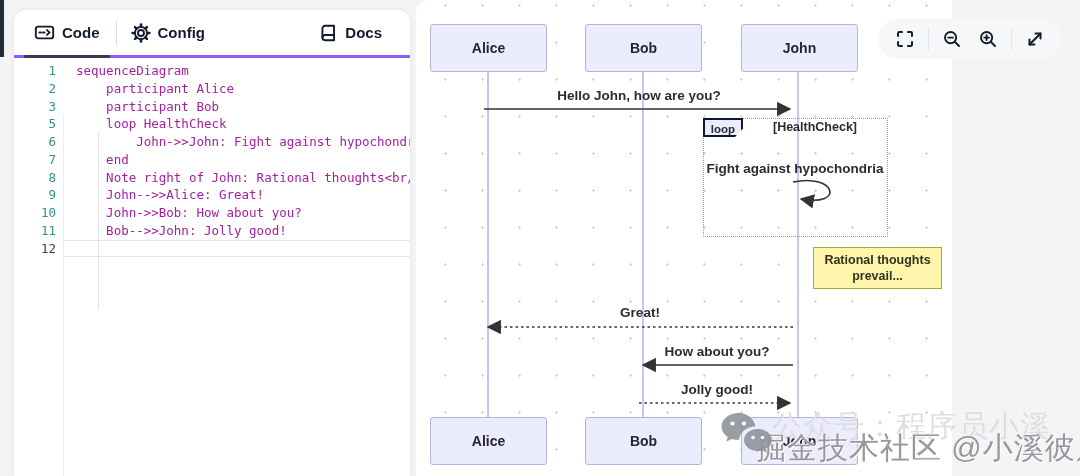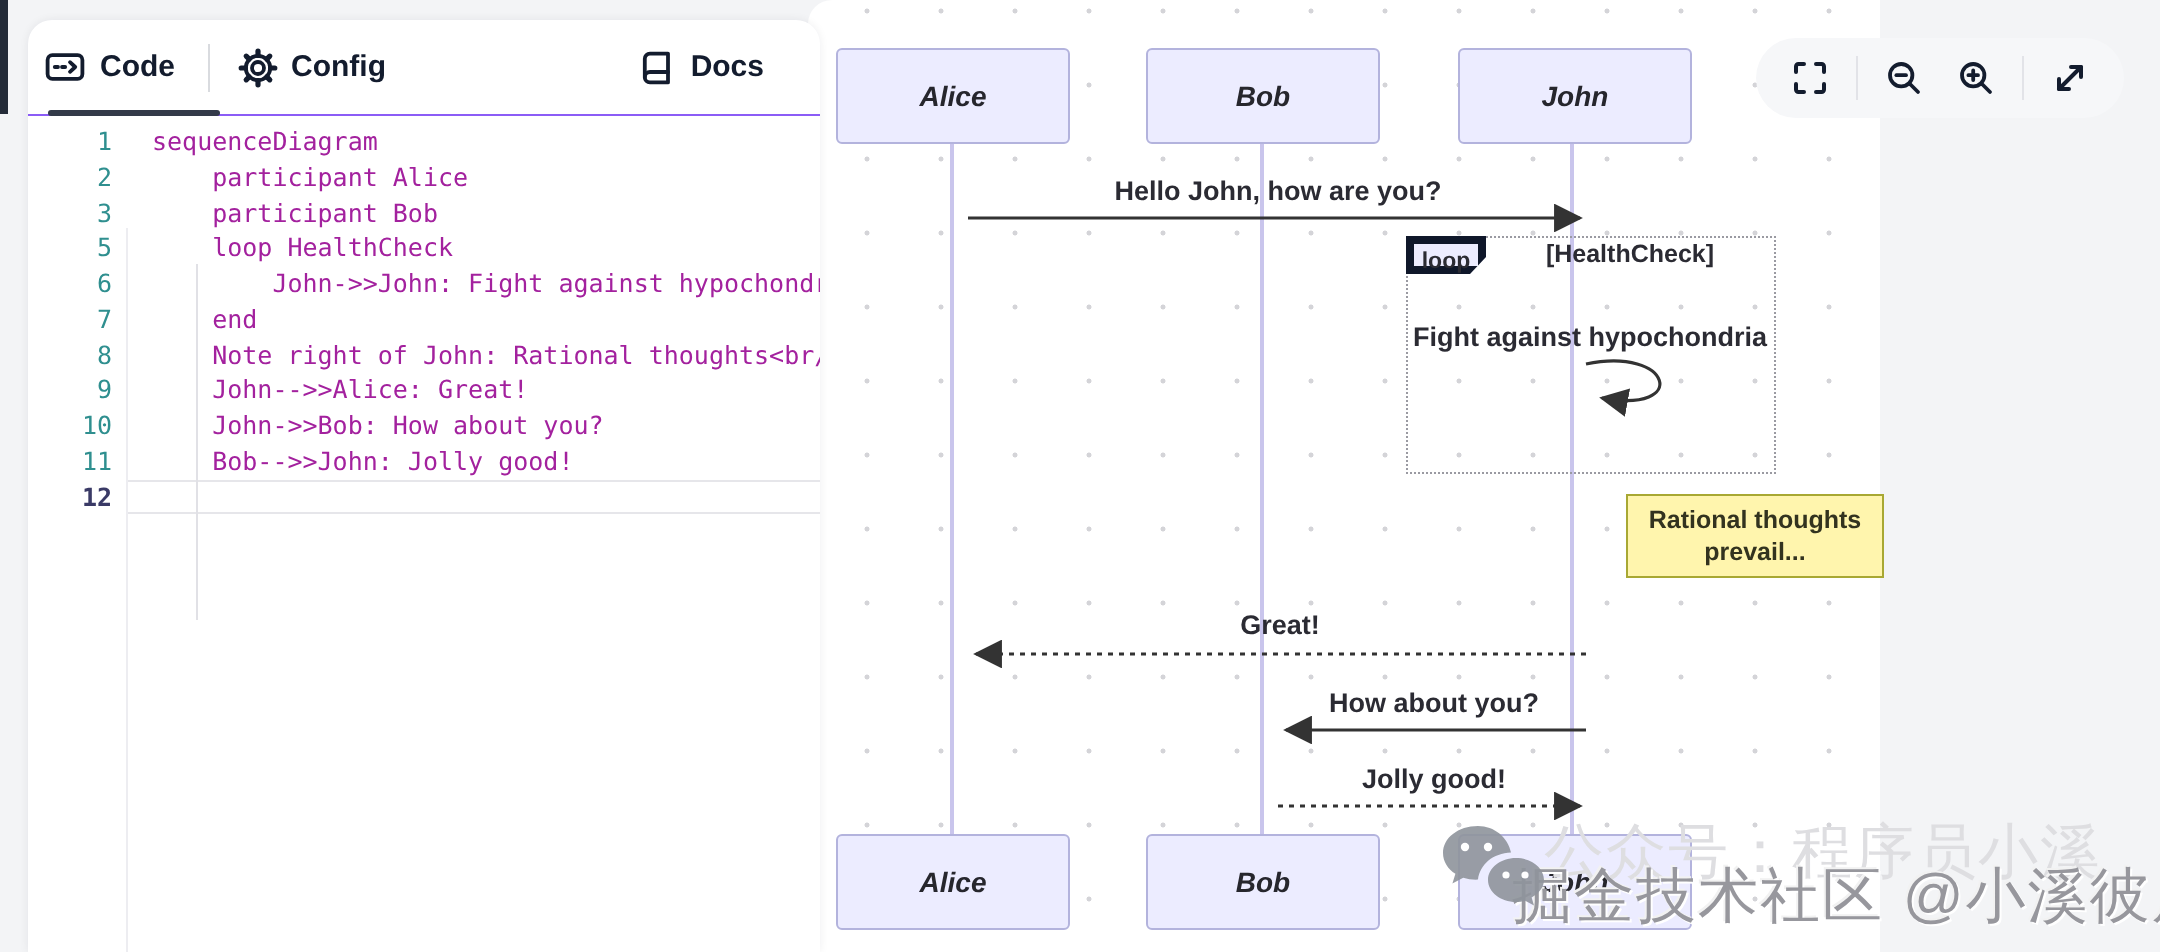--- a/index.html
+++ b/index.html
@@ -5,70 +5,69 @@
   * { margin:0; padding:0; box-sizing:border-box; }
   html,body { width:1080px; height:476px; overflow:hidden; }
   body { font-family:"Liberation Sans", sans-serif; background:#f3f4f6; }
   #app { position:relative; width:1080px; height:476px; overflow:hidden; }
 
   
   .win-edge { position:absolute; left:0; top:0; width:4px; height:57px; background:#242b38; }
 
   
   .diagram-panel {
-    position:absolute; left:404px; top:0; width:536px; height:476px;
+    position:absolute; left:416px; top:0; width:536px; height:476px;
     background:#ffffff;
     background-image:radial-gradient(circle, #d4d4d8 1.1px, transparent 1.4px);
     background-size:37px 37px; background-position:11px 24px;
     border-top-left-radius:12px;
-    font-style:italic;
   }
 
   
   .editor-card {
     position:absolute; left:14px; top:10px; width:396px; height:466px;
     background:#ffffff; border-radius:12px 12px 0 0;
     box-shadow:0 0 5px rgba(20,20,40,.07);
     overflow:hidden; z-index:5;
   }
-  .tabbar { position:relative; height:48px; display:flex; align-items:center; padding-left:8px; border-bottom:1px solid #8b5cf6; }
+  .tabbar { position:relative; height:48px; display:flex; align-items:center; padding-left:20px; border-bottom:3px solid #8b5cf6; }
   .tab { display:flex; align-items:center; gap:7px; font-size:15px; font-weight:700; color:#131c2e; cursor:pointer; }
   .tab-sep { width:1px; height:24px; background:#d9dbdf; margin:0 14px 0 16px; }
   .docs-btn { margin-left:auto; margin-right:28px; display:flex; align-items:center; gap:7px; font-size:15px; font-weight:700; color:#131c2e; cursor:pointer; }
   .tab-underline { position:absolute; left:10px; top:45px; width:86px; height:3px; background:#333a49; border-radius:2px; }
   .tab-icon svg { display:block; }
 
   
   .editor-body { position:absolute; left:0; top:52px; right:0; bottom:0; font-family:"DejaVu Sans Mono", monospace; font-size:12.5px; }
   .gutter-line { position:absolute; left:49px; top:52px; bottom:0; width:1px; background:#ededf1; }
   .indent-guide { position:absolute; left:84px; top:70px; height:178px; width:1px; background:#e1e1e6; }
   .ln-row { position:relative; height:17.75px; line-height:17.75px; white-space:pre; }
   .ln-num { display:inline-block; width:42px; text-align:right; color:#2f8f8f; }
   .ln-code { display:inline-block; padding-left:20px; color:#a3219e; white-space:pre; }
-  .ln-row.active .ln-num { color:#3a3a66; font-weight:700; }
+  .ln-row.active .ln-num { color:#3a3a66; font-weight:400; }
   .ln-row.active::after { content:""; position:absolute; left:49px; right:0; top:0; bottom:0; border:1px solid #e6e6ea; border-right:none; pointer-events:none; }
 
   
   .toolbar { position:absolute; left:878px; top:19px; width:184px; height:40px; background:#f6f7f9; border-radius:20px; display:flex; align-items:center; justify-content:center; gap:10px; z-index:8; }
   .tb-btn { width:26px; height:26px; display:flex; align-items:center; justify-content:center; cursor:pointer; }
   .tb-div { width:1px; height:22px; background:#e2e3e8; }
 
   
   .actor-box {
     position:absolute; width:117px; height:48px;
     background:#ececff; border:1px solid #b3b3dd; border-radius:3px;
     display:flex; align-items:center; justify-content:center;
     font-size:14px; font-weight:700; color:#26262d;
   }
   .lifeline { position:absolute; width:2px; background:#c9c5ec; }
   .msg-label { position:absolute; text-align:center; font-size:13.5px; font-weight:600; color:#2b2b33; white-space:nowrap; transform:translateX(-50%); }
   .loop-box { position:absolute; left:703px; top:118px; width:185px; height:119px; border:1.4px dotted #9a9aa2; }
   .loop-label {
     position:absolute; left:703px; top:118px; width:40px; height:19px;
-    background:#ececff; border:4px solid #0f172a;
+    background:#ececff; border:2px solid #0f172a;
     clip-path:polygon(0 0, 100% 0, 100% 55%, 80% 100%, 0 100%);
     font-size:11.5px; font-weight:700; color:#2b2b33; text-align:center; line-height:18px;
   }
   .loop-cond { position:absolute; left:758px; top:120px; width:114px; text-align:center; font-size:12.5px; font-weight:700; color:#2b2b33; }
   .note-box {
     position:absolute; left:813px; top:247px; width:129px; height:42px;
     background:#fff5ad; border:1px solid #a8a833;
     display:flex; flex-direction:column; align-items:center; justify-content:center;
     font-size:12.5px; font-weight:600; color:#33331f; line-height:1.3;
   }

